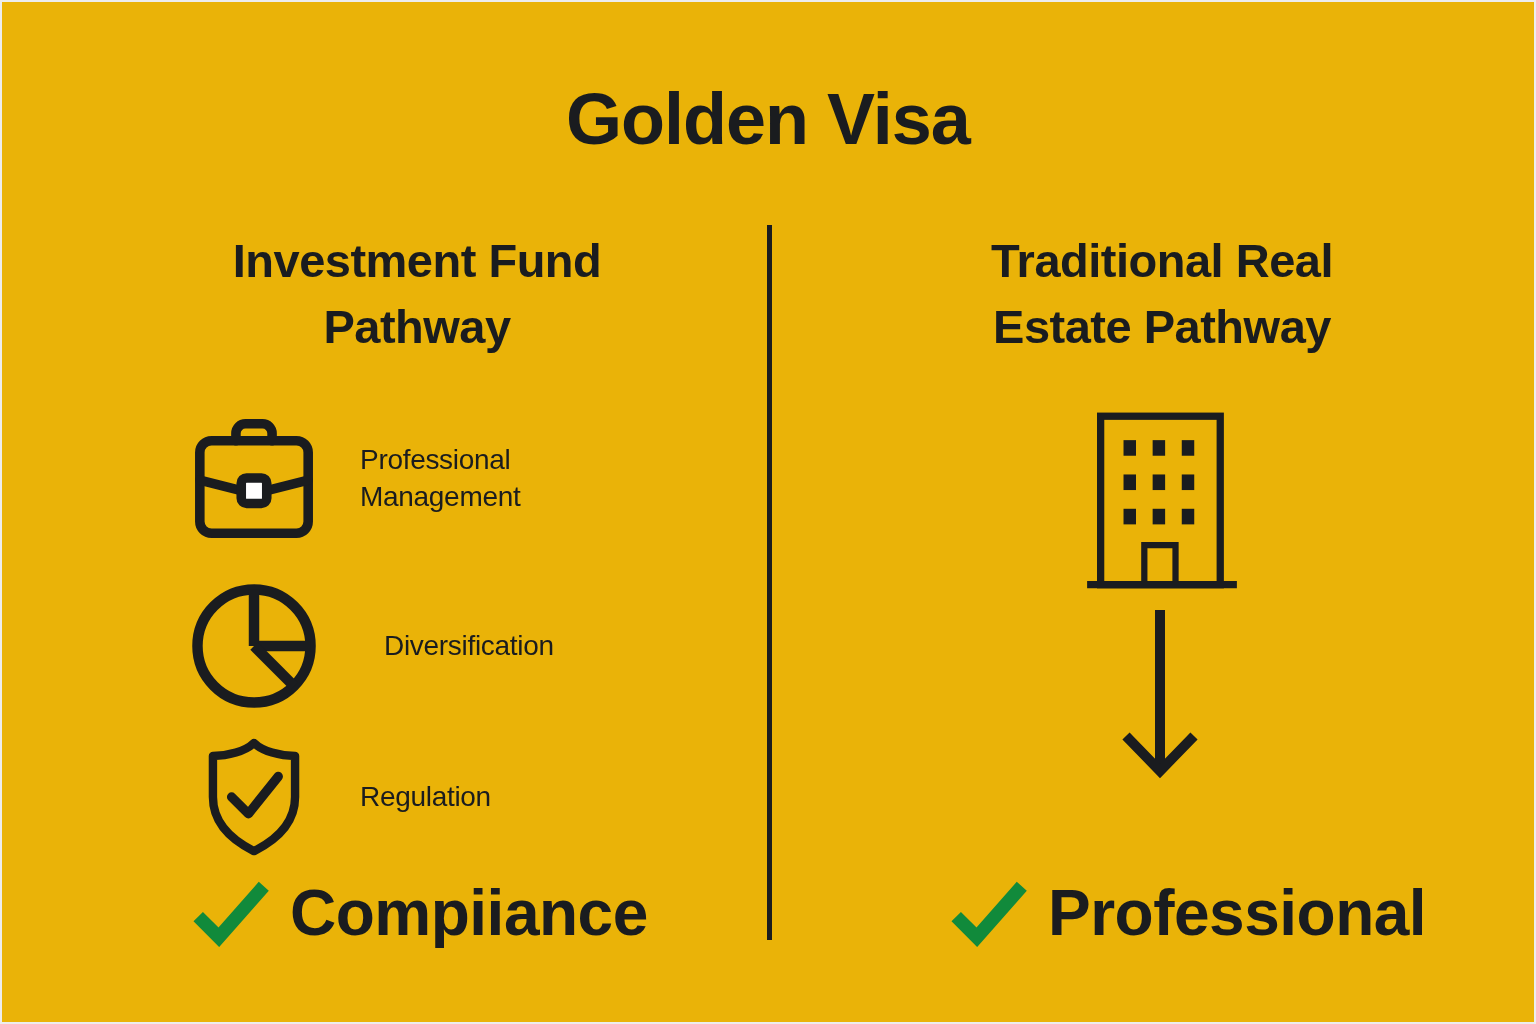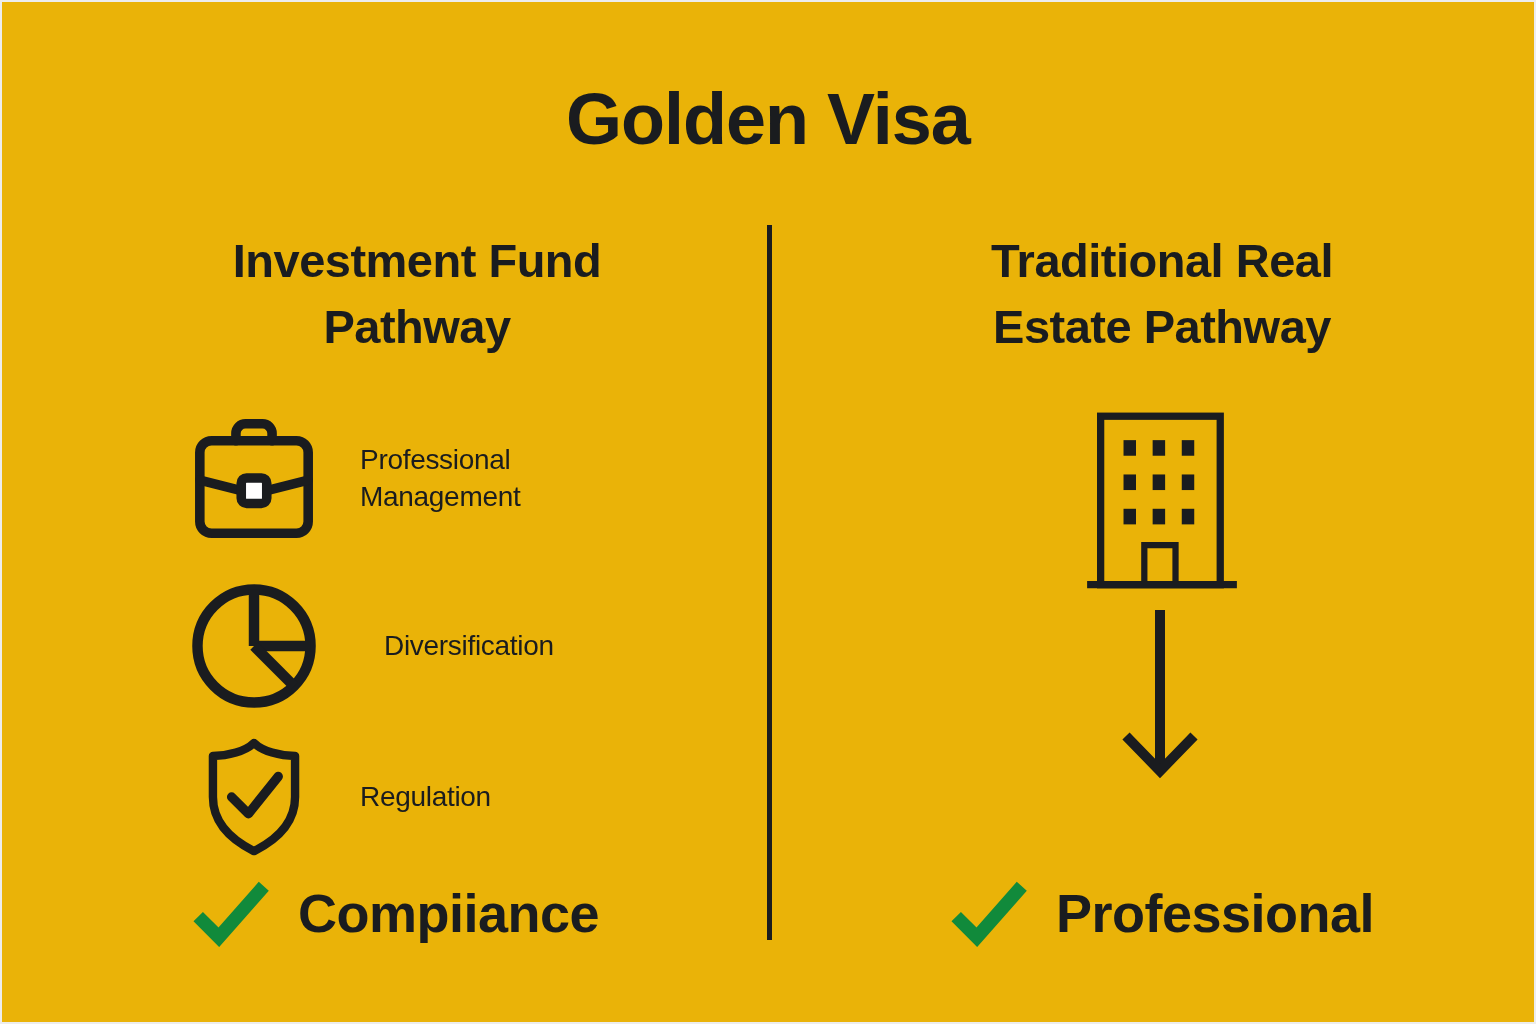--- a/index.html
+++ b/index.html
@@ -55,22 +55,22 @@
   .row-2{top:576px;height:136px;gap:24px;}
   .row-3{top:730px;height:130px;}
 
   .benefit-row{
     position:absolute;top:872px;
     display:flex;align-items:center;height:78px;
   }
   .benefit-left{left:190px;}
   .benefit-right{left:948px;}
   .benefit-label{
-    margin-left:28px;
-    font-size:54px;font-weight:700;letter-spacing:-0.5px;
+    margin-left:20px;
+    font-size:64px;font-weight:700;letter-spacing:-0.5px;
   }
   .check-cell{width:78px;display:flex;justify-content:center;align-items:center;}
 
   .building-wrap{position:absolute;left:1082px;top:410px;}
   .arrow-wrap{position:absolute;left:1103px;top:604px;}
 
   svg{display:block;}
   .stroke-ink{stroke:var(--ink);fill:none;}
 </style>
 </head>

